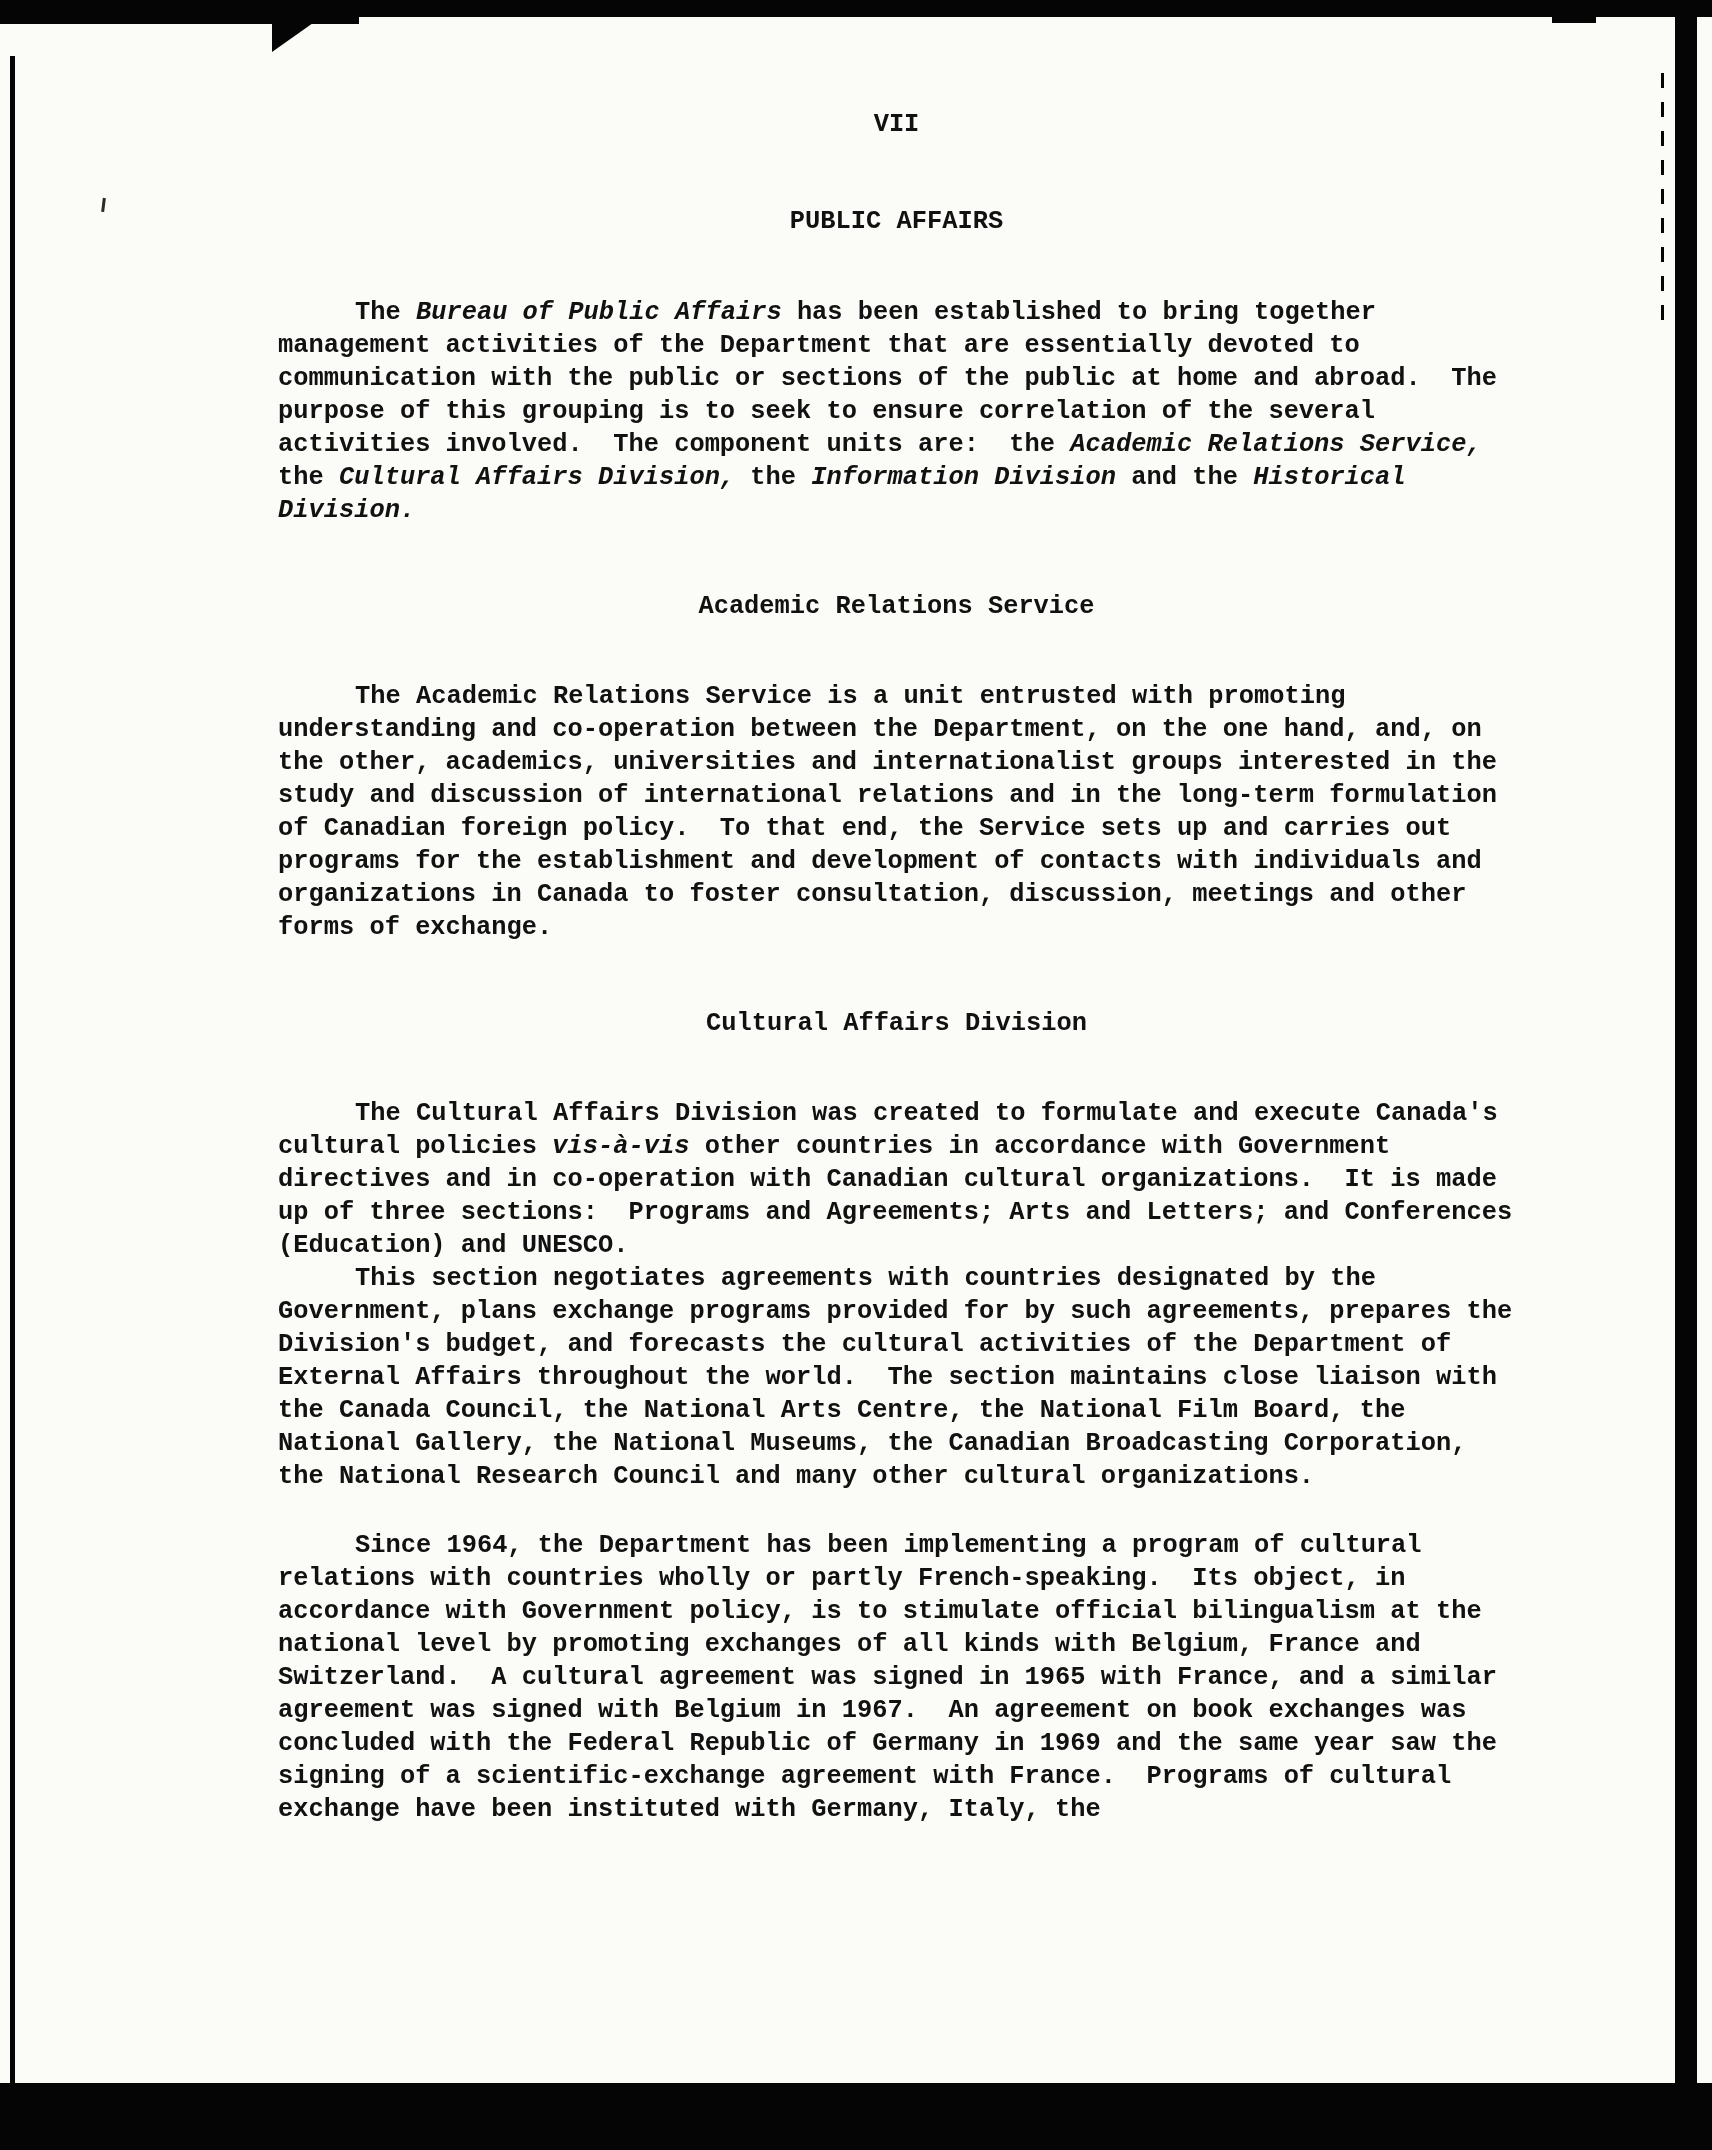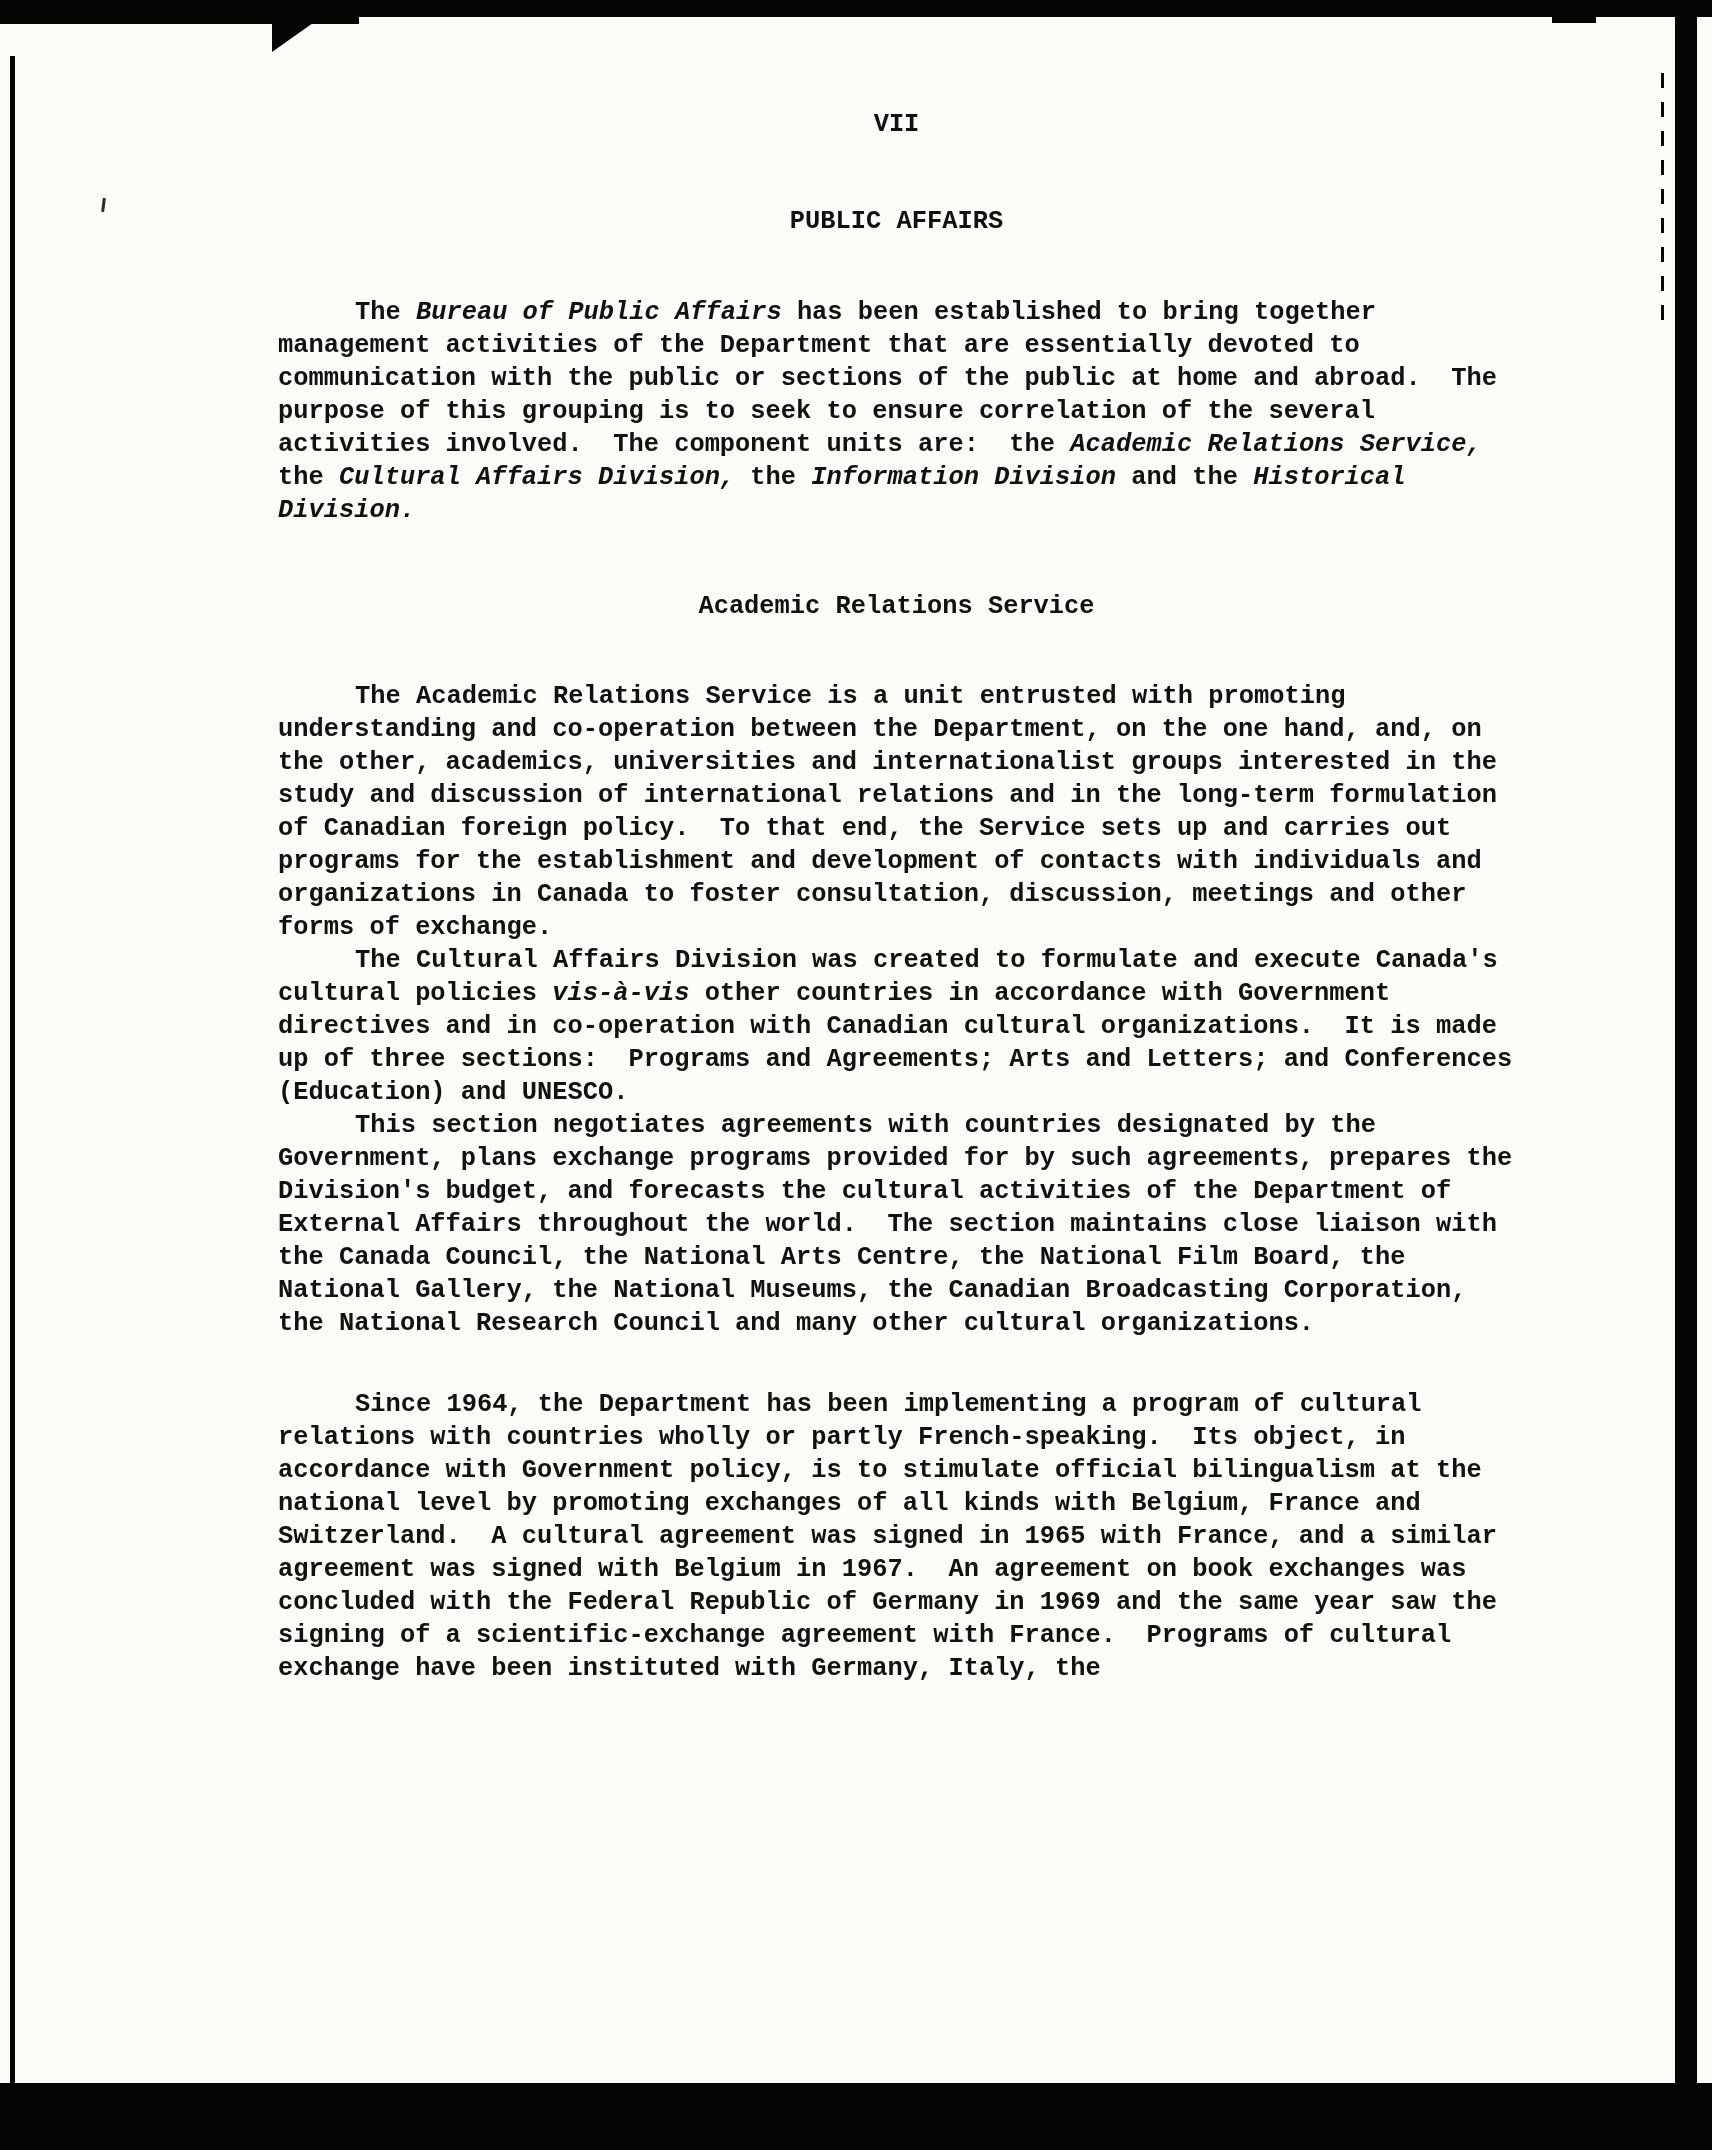--- a/index.html
+++ b/index.html
@@ -36,21 +36,21 @@
   .chapter{margin:0;}
   .title{margin:64px 0 0 0;font-size:25.4px;font-weight:700;}
   .para{margin:0;white-space:pre-wrap;}
   .indent{text-indent:77px;}
   .intro{margin-top:58px;}
   .sec-head{margin:63px 0 57px 0;font-size:25.4px;font-weight:700;text-align:center;font-family:Liberation Mono, monospace;}
   .sub-head{
     margin:60px 0 35px 0;font-size:25.4px;font-weight:700;text-align:left;
     text-decoration:underline;text-decoration-thickness:1.9px;text-underline-offset:5.1px;
   }
-  .p-gap{margin-top:48px;}
+  .p-gap{margin-top:36px;}
   .it{font-style:italic;}
   .pagenum{margin-top:60px;text-align:center;}
 </style>
 </head>
 <body>
 
 <div class="art bar-top"></div>
 <div class="art bar-top-left"></div>
 <div class="art wedge"></div>
 <div class="art notch"></div>
@@ -65,20 +65,21 @@
   <div class="chapter center">VII</div>
 
   <h1 class="title center">PUBLIC AFFAIRS</h1>
 
   <p class="para indent intro"><span>The </span><span class="it">Bureau of Public Affairs</span><span> has been established to bring together management activities of the Department that are essentially devoted to communication with the public or sections of the public at home and abroad.  The purpose of this grouping is to seek to ensure correlation of the several activities involved.  The component units are:  the </span><span class="it">Academic Relations Service,</span><span> the </span><span class="it">Cultural Affairs Division,</span><span> the </span><span class="it">Information Division</span><span> and the </span><span class="it">Historical Division.</span></p>
 
   <h2 class="sec-head">Academic Relations Service</h2>
 
   <p class="para indent">The Academic Relations Service is a unit entrusted with promoting understanding and co-operation between the Department, on the one hand, and, on the other, academics, universities and internationalist groups interested in the study and discussion of international relations and in the long-term formulation of Canadian foreign policy.  To that end, the Service sets up and carries out programs for the establishment and development of contacts with individuals and organizations in Canada to foster consultation, discussion, meetings and other forms of exchange.</p>
 
+  <h2 class="sec-head">Cultural Affairs Division</h2>
 
   <p class="para indent"><span>The Cultural Affairs Division was created to formulate and execute Canada's cultural policies </span><span class="it">vis-à-vis</span><span> other countries in accordance with Government directives and in co-operation with Canadian cultural organizations.  It is made up of three sections:  Programs and Agreements; Arts and Letters; and Conferences (Education) and UNESCO.</span></p>
 
 
   <p class="para indent">This section negotiates agreements with countries designated by the Government, plans exchange programs provided for by such agreements, prepares the Division's budget, and forecasts the cultural activities of the Department of External Affairs throughout the world.  The section maintains close liaison with the Canada Council, the National Arts Centre, the National Film Board, the National Gallery, the National Museums, the Canadian Broadcasting Corporation, the National Research Council and many other cultural organizations.</p>
 
   <p class="para indent p-gap">Since 1964, the Department has been implementing a program of cultural relations with countries wholly or partly French-speaking.  Its object, in accordance with Government policy, is to stimulate official bilingualism at the national level by promoting exchanges of all kinds with Belgium, France and Switzerland.  A cultural agreement was signed in 1965 with France, and a similar agreement was signed with Belgium in 1967.  An agreement on book exchanges was concluded with the Federal Republic of Germany in 1969 and the same year saw the signing of a scientific-exchange agreement with France.  Programs of cultural exchange have been instituted with Germany, Italy, the</p>
 
 
 </main>

